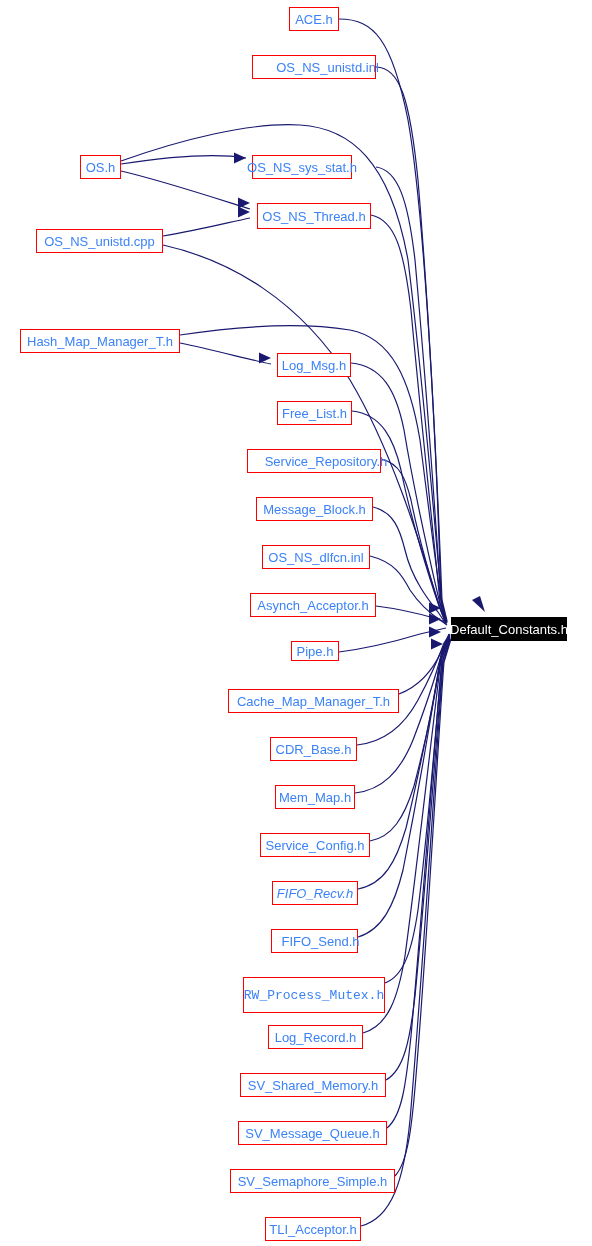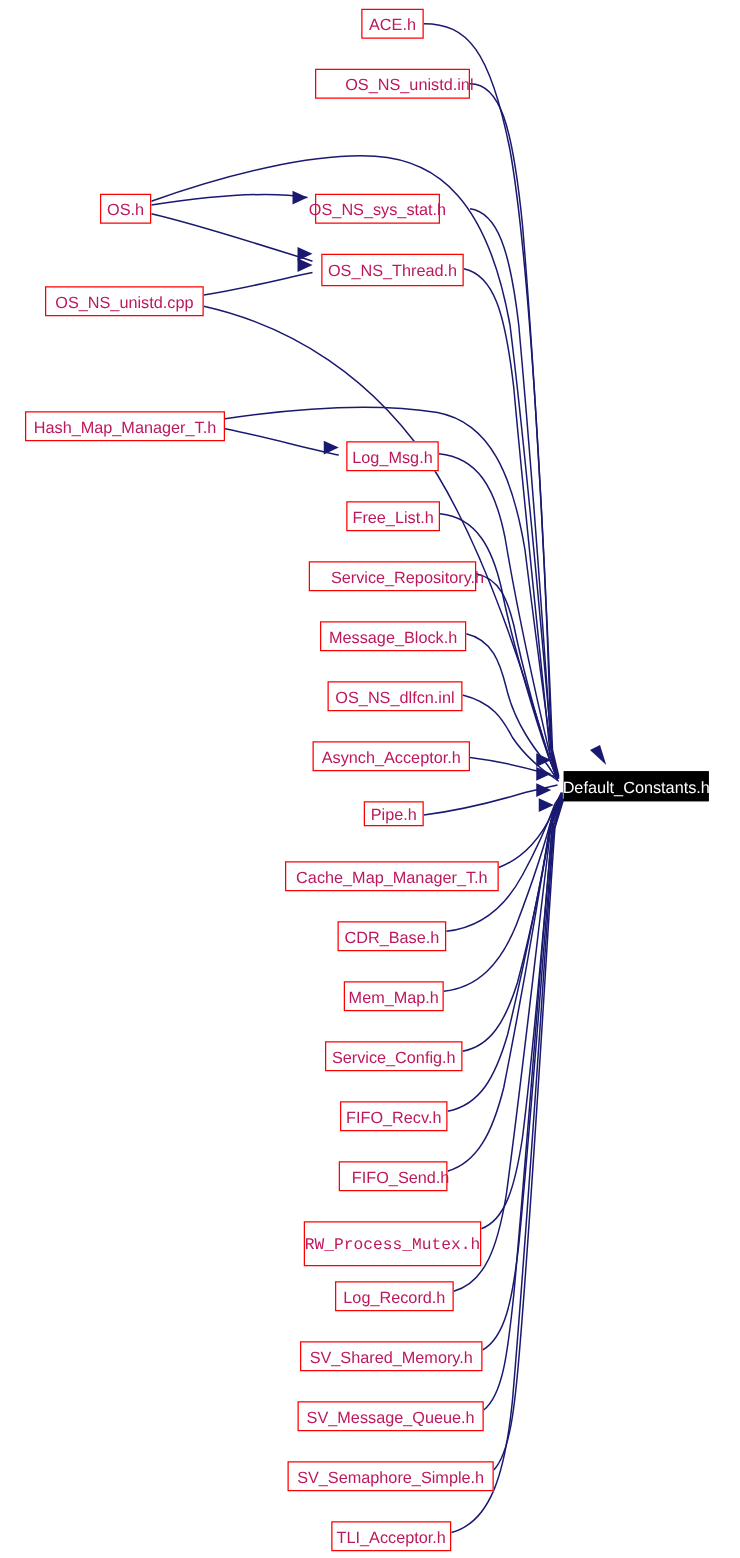--- a/index.html
+++ b/index.html
@@ -25,21 +25,21 @@
     height: 1246px;
   }
   .node {
     position: absolute;
     box-sizing: border-box;
     display: flex;
     align-items: center;
     justify-content: center;
     border: 1px solid #ff0000;
     background: #ffffff;
-    color: #be185d;
+    color: #3b82f6;
     font-family: "Liberation Sans", sans-serif;
     font-size: 13px;
     line-height: 1;
     white-space: nowrap;
     z-index: 3;
   }
   .node.target {
     border: 1px solid #000000;
     background: #000000;
     color: #ffffff;
@@ -148,21 +148,21 @@
       </div>
       <div class="node" style="left: 270px; top: 737px; width: 87px; height: 24px;">
         <span class="node-label">CDR_Base.h</span>
       </div>
       <div class="node" style="left: 275px; top: 785px; width: 80px; height: 24px;">
         <span class="node-label">Mem_Map.h</span>
       </div>
       <div class="node" style="left: 260px; top: 833px; width: 110px; height: 24px;">
         <span class="node-label">Service_Config.h</span>
       </div>
-      <div class="node" style="left: 272px; top: 881px; width: 86px; height: 24px;">
+      <div class="node" style="left: 272px; top: 881px; width: 86px; height: 24px; font-style: italic;">
         <span class="node-label">FIFO_Recv.h</span>
       </div>
       <div class="node" style="left: 271px; top: 929px; width: 87px; height: 24px; padding-left: 12px;">
         <span class="node-label">FIFO_Send.h</span>
       </div>
       <div class="node" style="left: 243px; top: 977px; width: 142px; height: 36px; font-family: Liberation Mono, monospace;">
         <span class="node-label">RW_Process_Mutex.h</span>
       </div>
       <div class="node" style="left: 268px; top: 1025px; width: 95px; height: 24px;">
         <span class="node-label">Log_Record.h</span>

